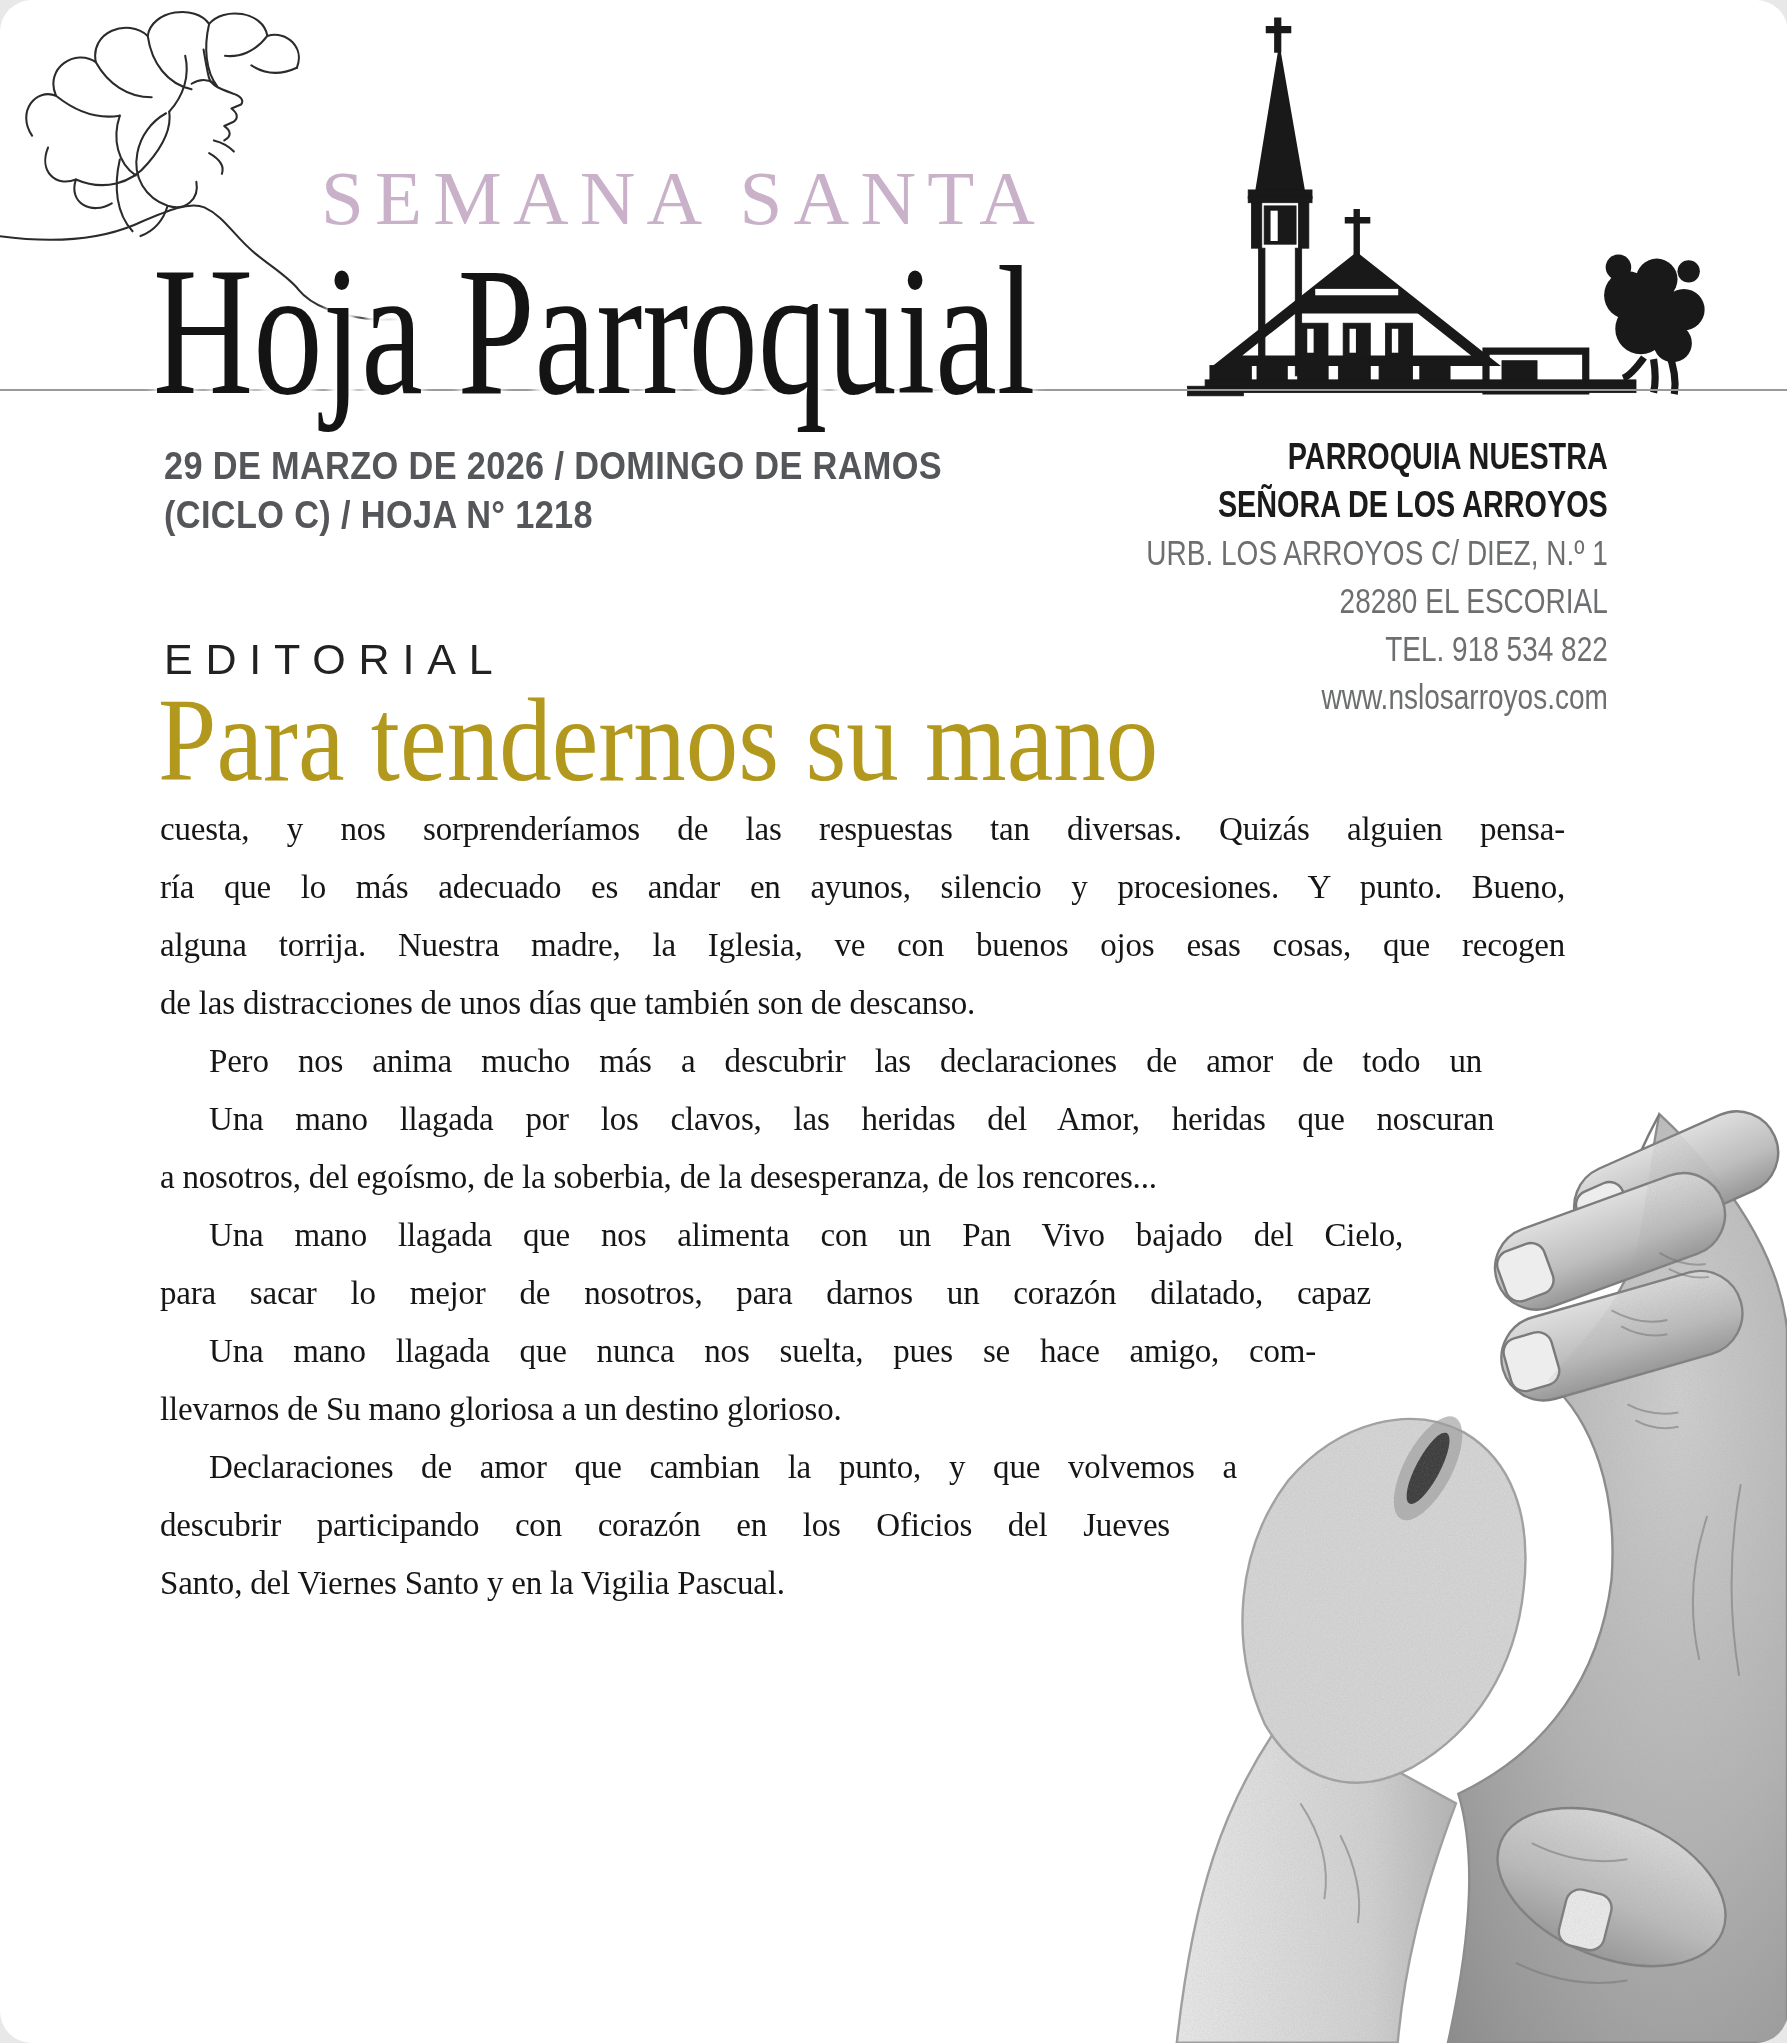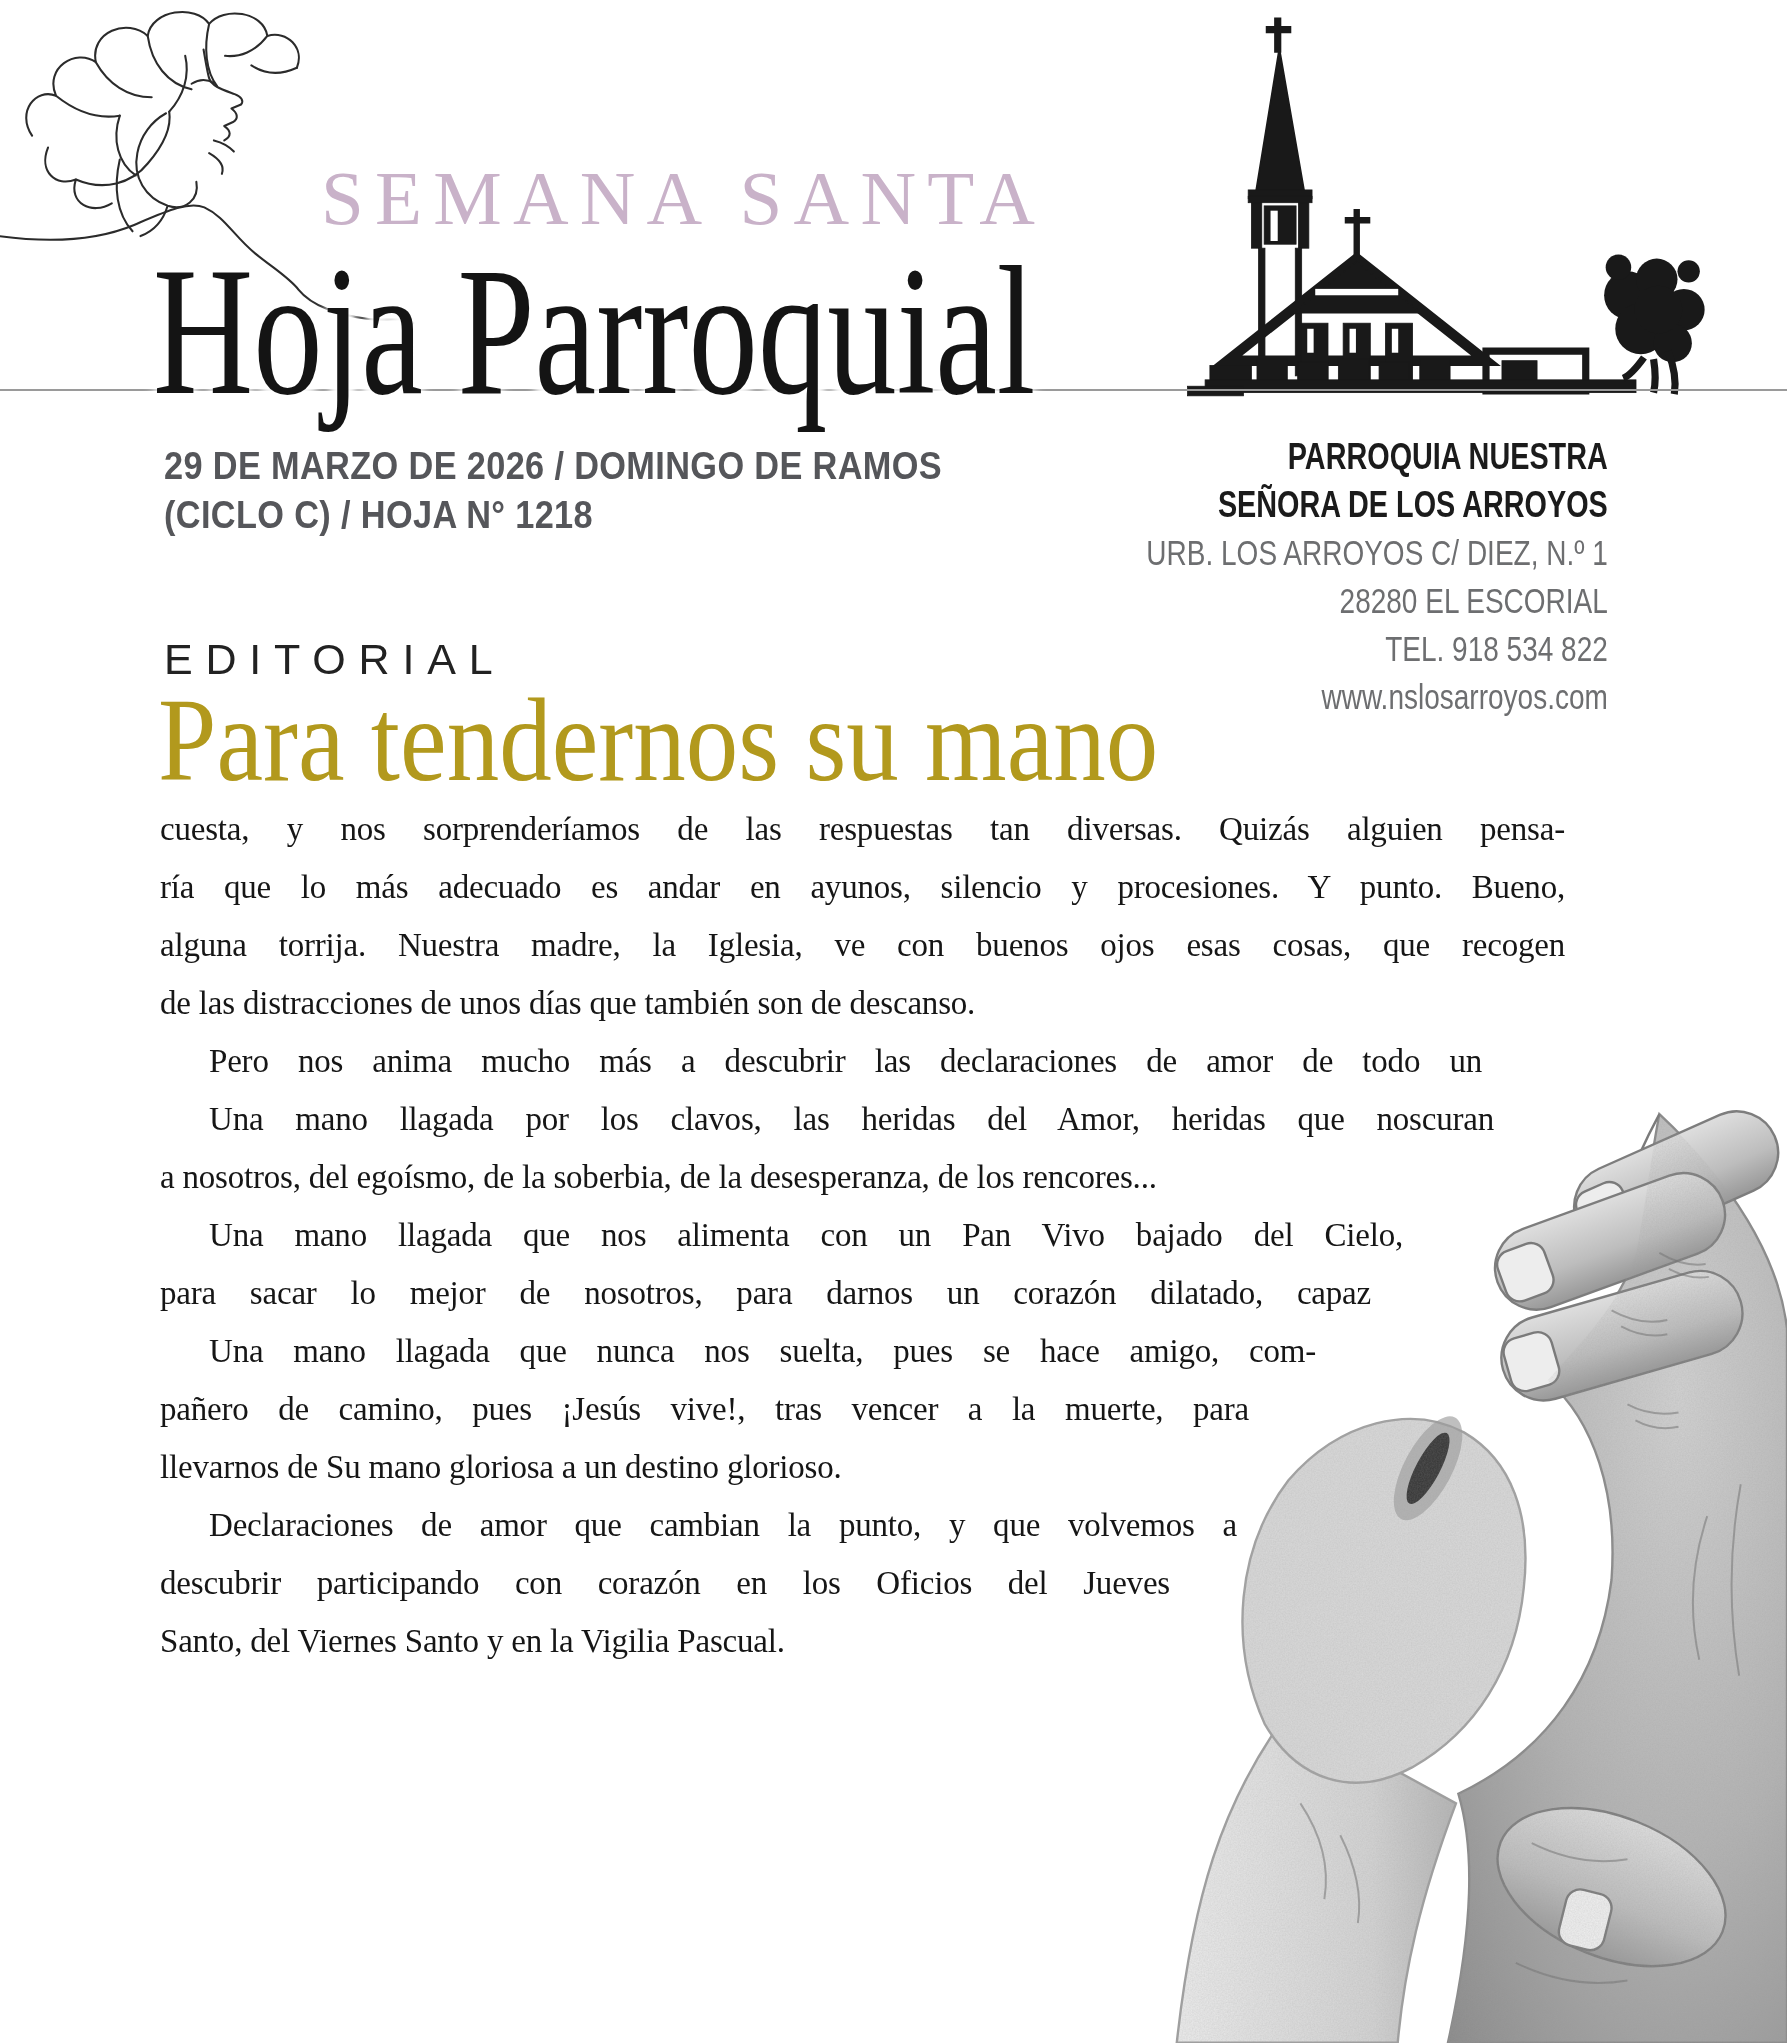--- a/index.html
+++ b/index.html
@@ -1,19 +1,19 @@
 <!DOCTYPE html>
 <html style="font-size:12.8px"><head>
 <meta charset="utf-8">
 <style>
   html,body{margin:0;padding:0;background:#e8e8e8;}
   .page{
     position:relative; width:1788px; height:2043px;
     background:#ffffff; overflow:hidden;
-    font-family:"Liberation Serif", serif; color:#161616;
+    font-family:"Liberation Serif", serif; color:#161616;border-radius:32px;
   }
   
   .kicker{
     position:absolute; left:321px; top:160px;
     font-family:"Liberation Serif", serif;
     font-size:77px; line-height:1; letter-spacing:11.2px;
     color:#c9b2c9; white-space:nowrap;
   }
   .rule{
     position:absolute; left:0; top:389px; width:1788px; height:1.6px;
@@ -165,21 +165,20 @@
 
     <div class="bl j ind" style="width:1322px">Pero nos anima mucho más a descubrir las declaraciones de amor de todo un</div>
 
     <div class="bl j ind" style="width:1334px">Una mano llagada por los clavos, las heridas del Amor, heridas que noscuran</div>
     <div class="bl last">a nosotros, del egoísmo, de la soberbia, de la desesperanza, de los rencores...</div>
 
     <div class="bl j ind" style="width:1243px">Una mano llagada que nos alimenta con un Pan Vivo bajado del Cielo,</div>
     <div class="bl j" style="width:1211px">para sacar lo mejor de nosotros, para darnos un corazón dilatado, capaz</div>
 
     <div class="bl j ind" style="width:1156px">Una mano llagada que nunca nos suelta, pues se hace amigo, com-</div>
-    <div class="bl j" style="width:1089px">pañero de camino, pues ¡Jesús vive!, tras vencer a la muerte, para</div>
     <div class="bl last">llevarnos de Su mano gloriosa a un destino glorioso.</div>
 
     <div class="bl j ind" style="width:1077px">Declaraciones de amor que cambian la punto, y que volvemos a</div>
     <div class="bl j" style="width:1010px">descubrir participando con corazón en los Oficios del Jueves</div>
     <div class="bl last">Santo, del Viernes Santo y en la Vigilia Pascual.</div>
   </div>
 
   <svg class="hands-illo" width="686" height="942" viewBox="0 0 860 1180">
     <defs>
       <linearGradient id="gArm" x1="0" y1="0" x2="1" y2="0">

